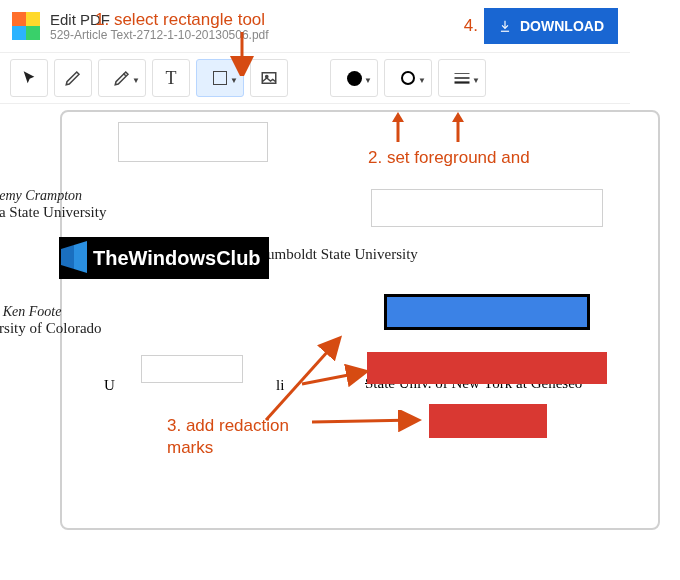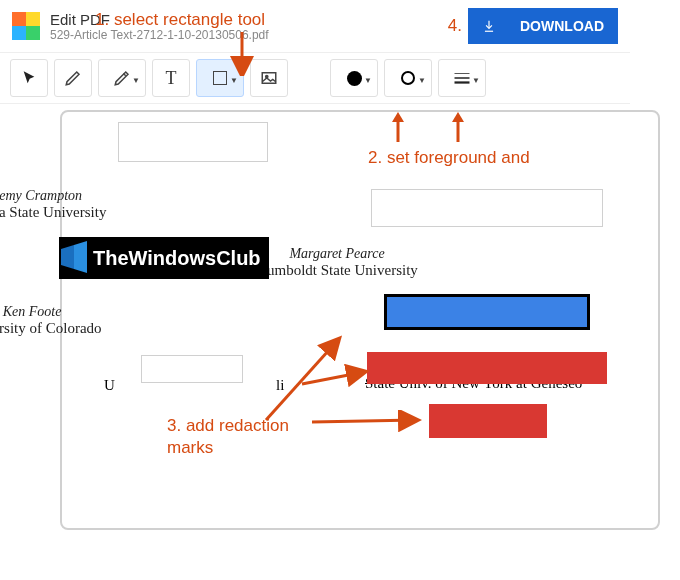--- a/index.html
+++ b/index.html
@@ -4,21 +4,21 @@
 <style>
   * { box-sizing: border-box; margin: 0; padding: 0; }
   html, body { width: 680px; height: 580px; overflow: hidden; font-family: Arial, sans-serif; background: #fff; }
   .root { position: relative; width: 630px; height: 580px; }
   .header { display: flex; align-items: center; padding: 8px 12px; }
   .logo { width: 28px; height: 28px; margin-right: 10px; }
   .logo-sq { display: inline-block; width: 14px; height: 14px; float: left; }
   .titles { flex: 1; }
   .title { font-size: 15px; color: #333; }
   .subtitle { font-size: 12px; color: #888; }
-  .dl-btn { background: #1966d2; color: #fff; border: none; padding: 10px 14px; font-weight: bold; font-size: 14px; display: flex; align-items: center; gap: 24px; cursor: pointer; }
+  .dl-btn { background: #1966d2; color: #fff; border: none; padding: 10px 14px; font-weight: bold; font-size: 14px; display: flex; align-items: center; gap: 8px; cursor: pointer; }
   .dl-icon { width: 14px; height: 14px; }
   .toolbar { display: flex; align-items: center; gap: 6px; padding: 6px 10px; border-top: 1px solid #eee; border-bottom: 1px solid #eee; }
   .tbtn { width: 38px; height: 38px; border: 1px solid #e0e0e0; border-radius: 3px; background: #fff; display: flex; align-items: center; justify-content: center; cursor: pointer; position: relative; }
   .tbtn.wide { width: 48px; }
   .tbtn.active { background: #e3f0ff; border-color: #b8d6ff; }
   .tbtn .caret { position: absolute; right: 5px; top: 16px; font-size: 8px; color: #444; }
   .spacer { width: 30px; }
   .doc-area { position: absolute; left: 60px; top: 110px; width: 600px; height: 420px; background: #fff; border: 2px solid #d0d0d0; border-radius: 8px; }
   .txt-center { text-align: center; position: absolute; width: 100%; }
   .redact-white { background: #fff; border: 1px solid #d0d0d0; position: absolute; }
@@ -115,21 +115,20 @@
     <div class="redact-white" style="left:56px; top:10px; width:150px; height:40px;"></div>
 
     <div class="txt-center" style="top:76px; left:-180px; width:300px;">
       <div class="doc-name-it">Jeremy Crampton</div>
       <div class="doc-univ">Georgia State University</div>
     </div>
 
     <div class="redact-white" style="left:309px; top:77px; width:232px; height:38px;"></div>
 
     <div class="txt-center" style="top:134px; left:125px; width:300px;">
-      <div class="doc-name-it">Margaret Pearce</div>
       <div class="doc-univ">Humboldt State University</div>
     </div>
 
     <div class="txt-center" style="top:192px; left:-180px; width:300px;">
       <div class="doc-name-it">Ken Foote</div>
       <div class="doc-univ">University of Colorado</div>
     </div>
 
     <div class="redact-blue" style="left:322px; top:182px; width:206px; height:36px;"></div>
 

